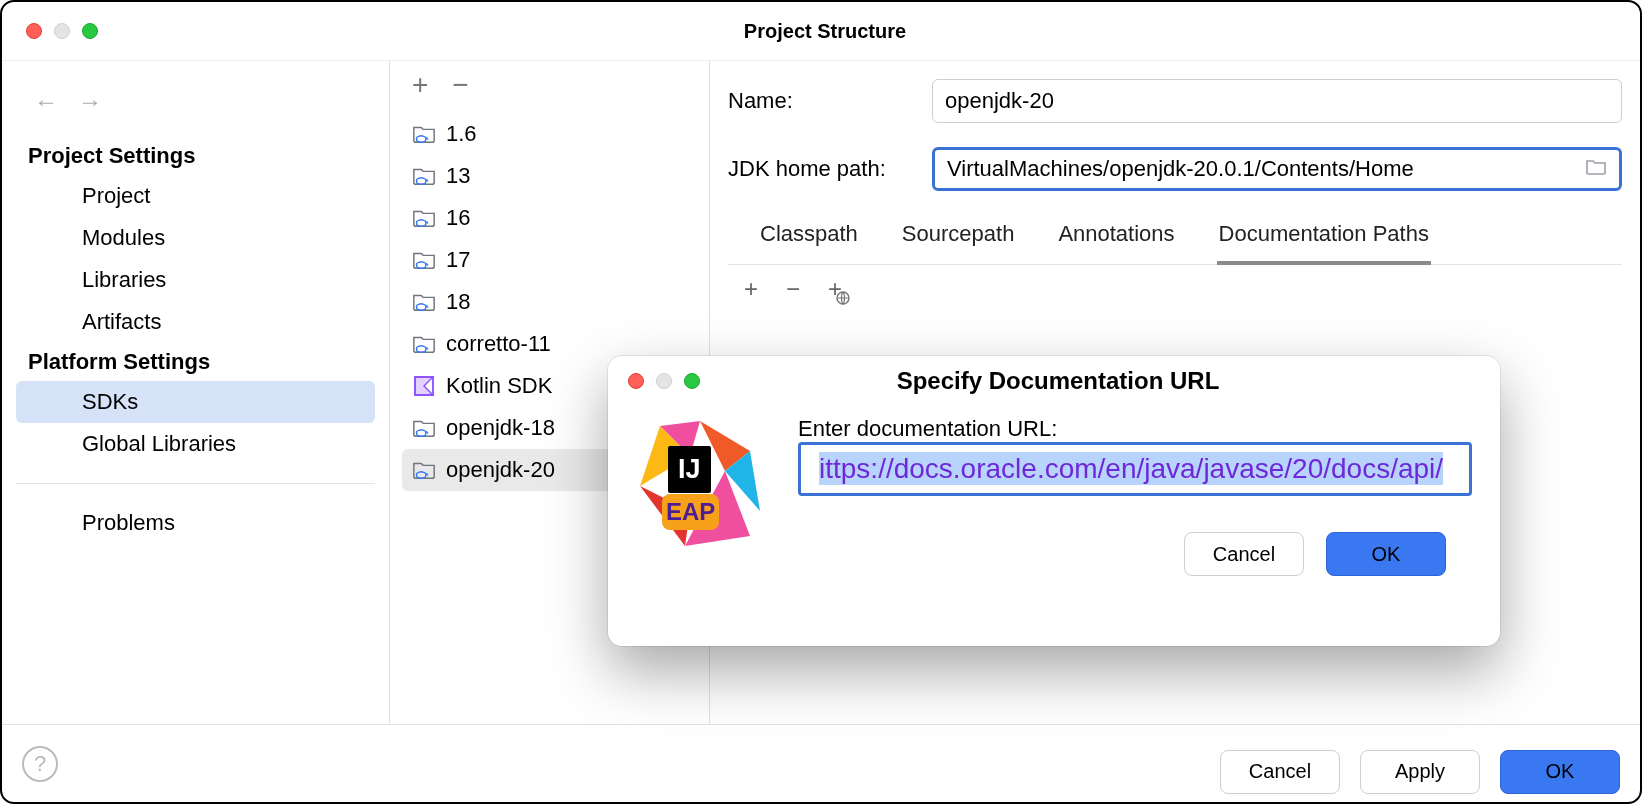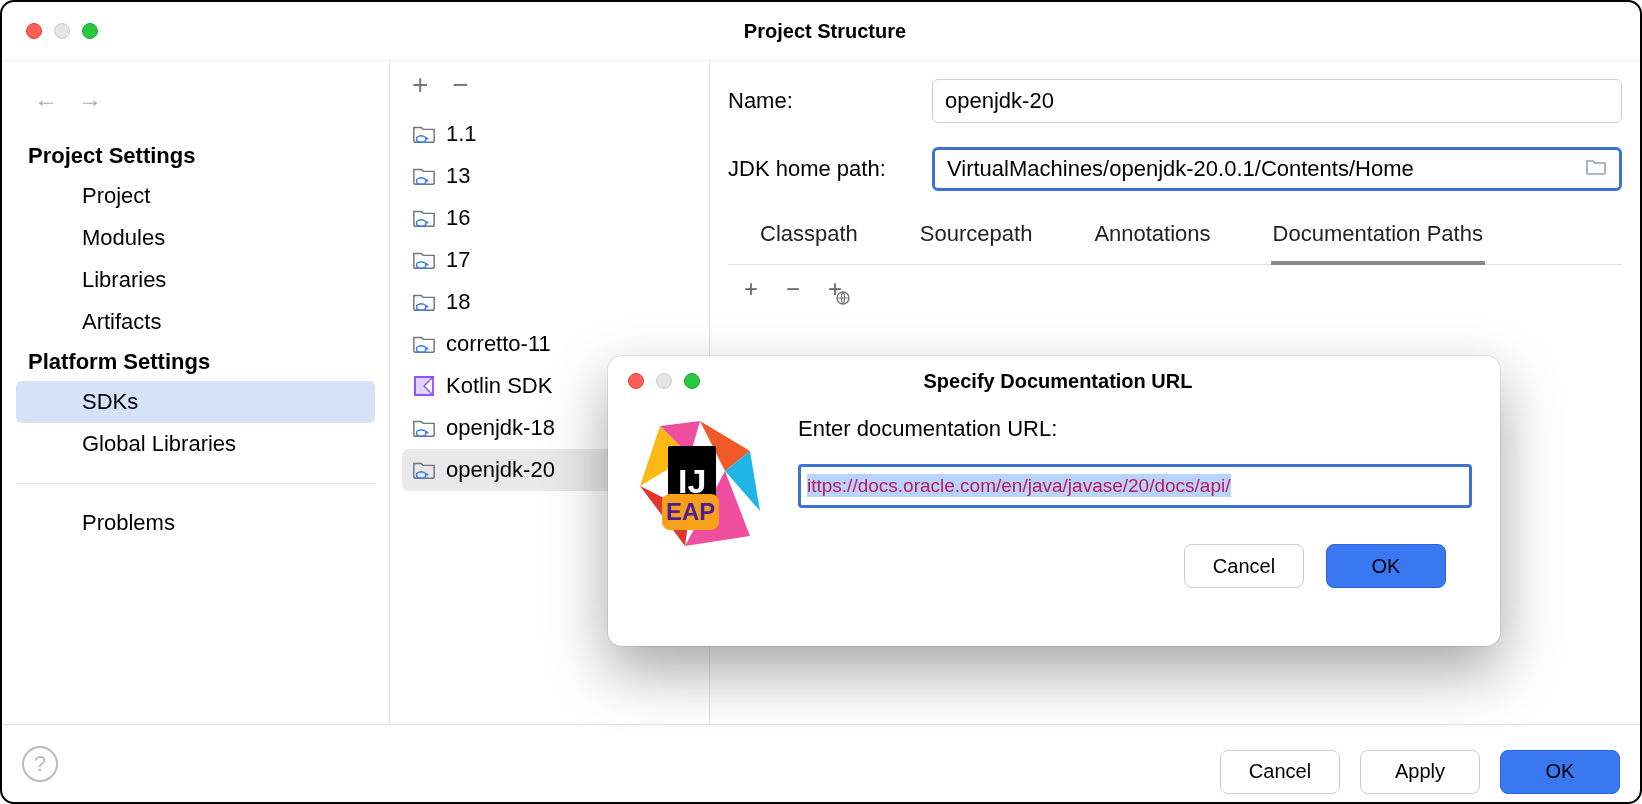--- a/index.html
+++ b/index.html
@@ -131,21 +131,21 @@
     height: 44px;
   }
   .form-input.focused {
     border: 3px solid #3b72d6;
   }
   .form-input .inside {
     display:flex; align-items:center; justify-content:space-between; height:100%;
   }
   .tabs {
     display: flex;
-    gap: 58px;
+    gap: 40px;
     font-size: 22px;
     padding-left: 30px;
     border-bottom: 1px solid #e3e3e3;
   }
   .tab { padding: 6px 2px 14px; color:#222;}
   .tab.active { border-bottom: 4px solid #8b8b8b; margin-bottom:-1px;}
   .doc-toolbar {
     display: flex;
     gap: 28px;
     padding: 10px 16px;
@@ -201,28 +201,28 @@
   .dialog-body {
     display:flex;
     padding: 10px 28px 0 22px;
     gap: 28px;
   }
   .eap-logo { width: 140px; height: 140px; position:relative; }
   .eap-logo .bg {
     position:absolute; inset:0;
   }
   .dialog-form { flex:1; }
-  .dialog-label { font-size: 22px; margin-bottom: 22px; }
+  .dialog-label { font-size: 22px; }
   .dialog-input {
     width: 100%;
     border: 3px solid #3b72d6;
     border-radius: 4px;
-    font-size: 19px;
-    padding: 8px 6px;
-    color:#be185d;
+    font-size: 28px;
+    padding: 8px 18px;
+    color:#6d28d9;
   }
   .dialog-input span { background:#b9d4fc; padding:1px 0;}
   .dialog-footer {
     display:flex;
     justify-content:flex-end;
     gap: 22px;
     padding: 20px 26px 0 0;
   }
   .plus-icon, .minus-icon { font-size: 28px; color:#777; line-height: 1; }
 </style>
@@ -265,21 +265,21 @@
         <span class="minus-icon">−</span>
       </div>
       <div id="sdk-items">
           <div class="sdk-item">
             <span class="sdk-icon">
               <svg width="26" height="22" viewBox="0 0 26 22">
                 <path fill="none" stroke="#6f7680" stroke-width="1.6" d="M2 4h8l2 2h12v12a2 2 0 0 1-2 2H4a2 2 0 0 1-2-2V4z"></path>
                 <path fill="none" stroke="#3a78f2" stroke-width="1.6" d="M10 20c-3 0-5-1-5-3v-2c0-1 4-2 5-2s5 1 5 2v2c0 2-2 3-5 3zM15 15c1 0 2 1 2 2"></path>
               </svg>
             </span>
-            <span>1.1</span>
+            <span>1.6</span>
           </div>
           <div class="sdk-item">
             <span class="sdk-icon">
               <svg width="26" height="22" viewBox="0 0 26 22">
                 <path fill="none" stroke="#6f7680" stroke-width="1.6" d="M2 4h8l2 2h12v12a2 2 0 0 1-2 2H4a2 2 0 0 1-2-2V4z"></path>
                 <path fill="none" stroke="#3a78f2" stroke-width="1.6" d="M10 20c-3 0-5-1-5-3v-2c0-1 4-2 5-2s5 1 5 2v2c0 2-2 3-5 3zM15 15c1 0 2 1 2 2"></path>
               </svg>
             </span>
             <span>13</span>
           </div>
@@ -396,33 +396,33 @@
     </div>
   </div>
 
   <div class="dialog">
     <div class="titlebar">
       <div class="traffic" style="padding-left:20px">
         <div class="dot red"></div>
         <div class="dot grey"></div>
         <div class="dot green"></div>
       </div>
-      <div class="titletext" style="font-size:20px">Specify Documentation URL</div>
+      <div class="titletext" style="font-size:24px">Specify Documentation URL</div>
     </div>
     <div class="dialog-body">
       <div class="eap-logo">
         <svg class="bg" viewBox="0 0 140 140">
           <polygon points="30,10 70,5 60,40" fill="#ef4f9e"></polygon>
           <polygon points="70,5 120,35 95,55" fill="#f05a28"></polygon>
           <polygon points="120,35 130,95 95,55" fill="#20b5e6"></polygon>
           <polygon points="30,10 10,70 60,40" fill="#fdb913"></polygon>
           <polygon points="10,70 55,130 60,95" fill="#e3342e"></polygon>
           <polygon points="55,130 120,120 95,55" fill="#ef4f9e"></polygon>
         </svg>
-        <div style="position:absolute;left:38px;top:30px;background:#000;color:#fff;font-weight:800;font-size:34px;padding:16px 10px;border-radius:2px">IJ</div>
+        <div style="position:absolute;left:38px;top:30px;background:#000;color:#fff;font-weight:800;font-size:27px;padding:8px 10px;border-radius:2px">IJ</div>
         <div style="position:absolute;left:32px;top:78px;background:#f7a11a;color:#4c1d95;font-weight:800;font-size:24px;padding:4px 4px;border-radius:8px">EAP</div>
       </div>
       <div class="dialog-form">
         <div class="dialog-label">Enter documentation URL:</div>
         <div class="dialog-input"><span>ittps://docs.oracle.com/en/java/javase/20/docs/api/</span></div>
         <div class="dialog-footer">
           <div class="btn">Cancel</div>
           <div class="btn primary">OK</div>
         </div>
       </div>

